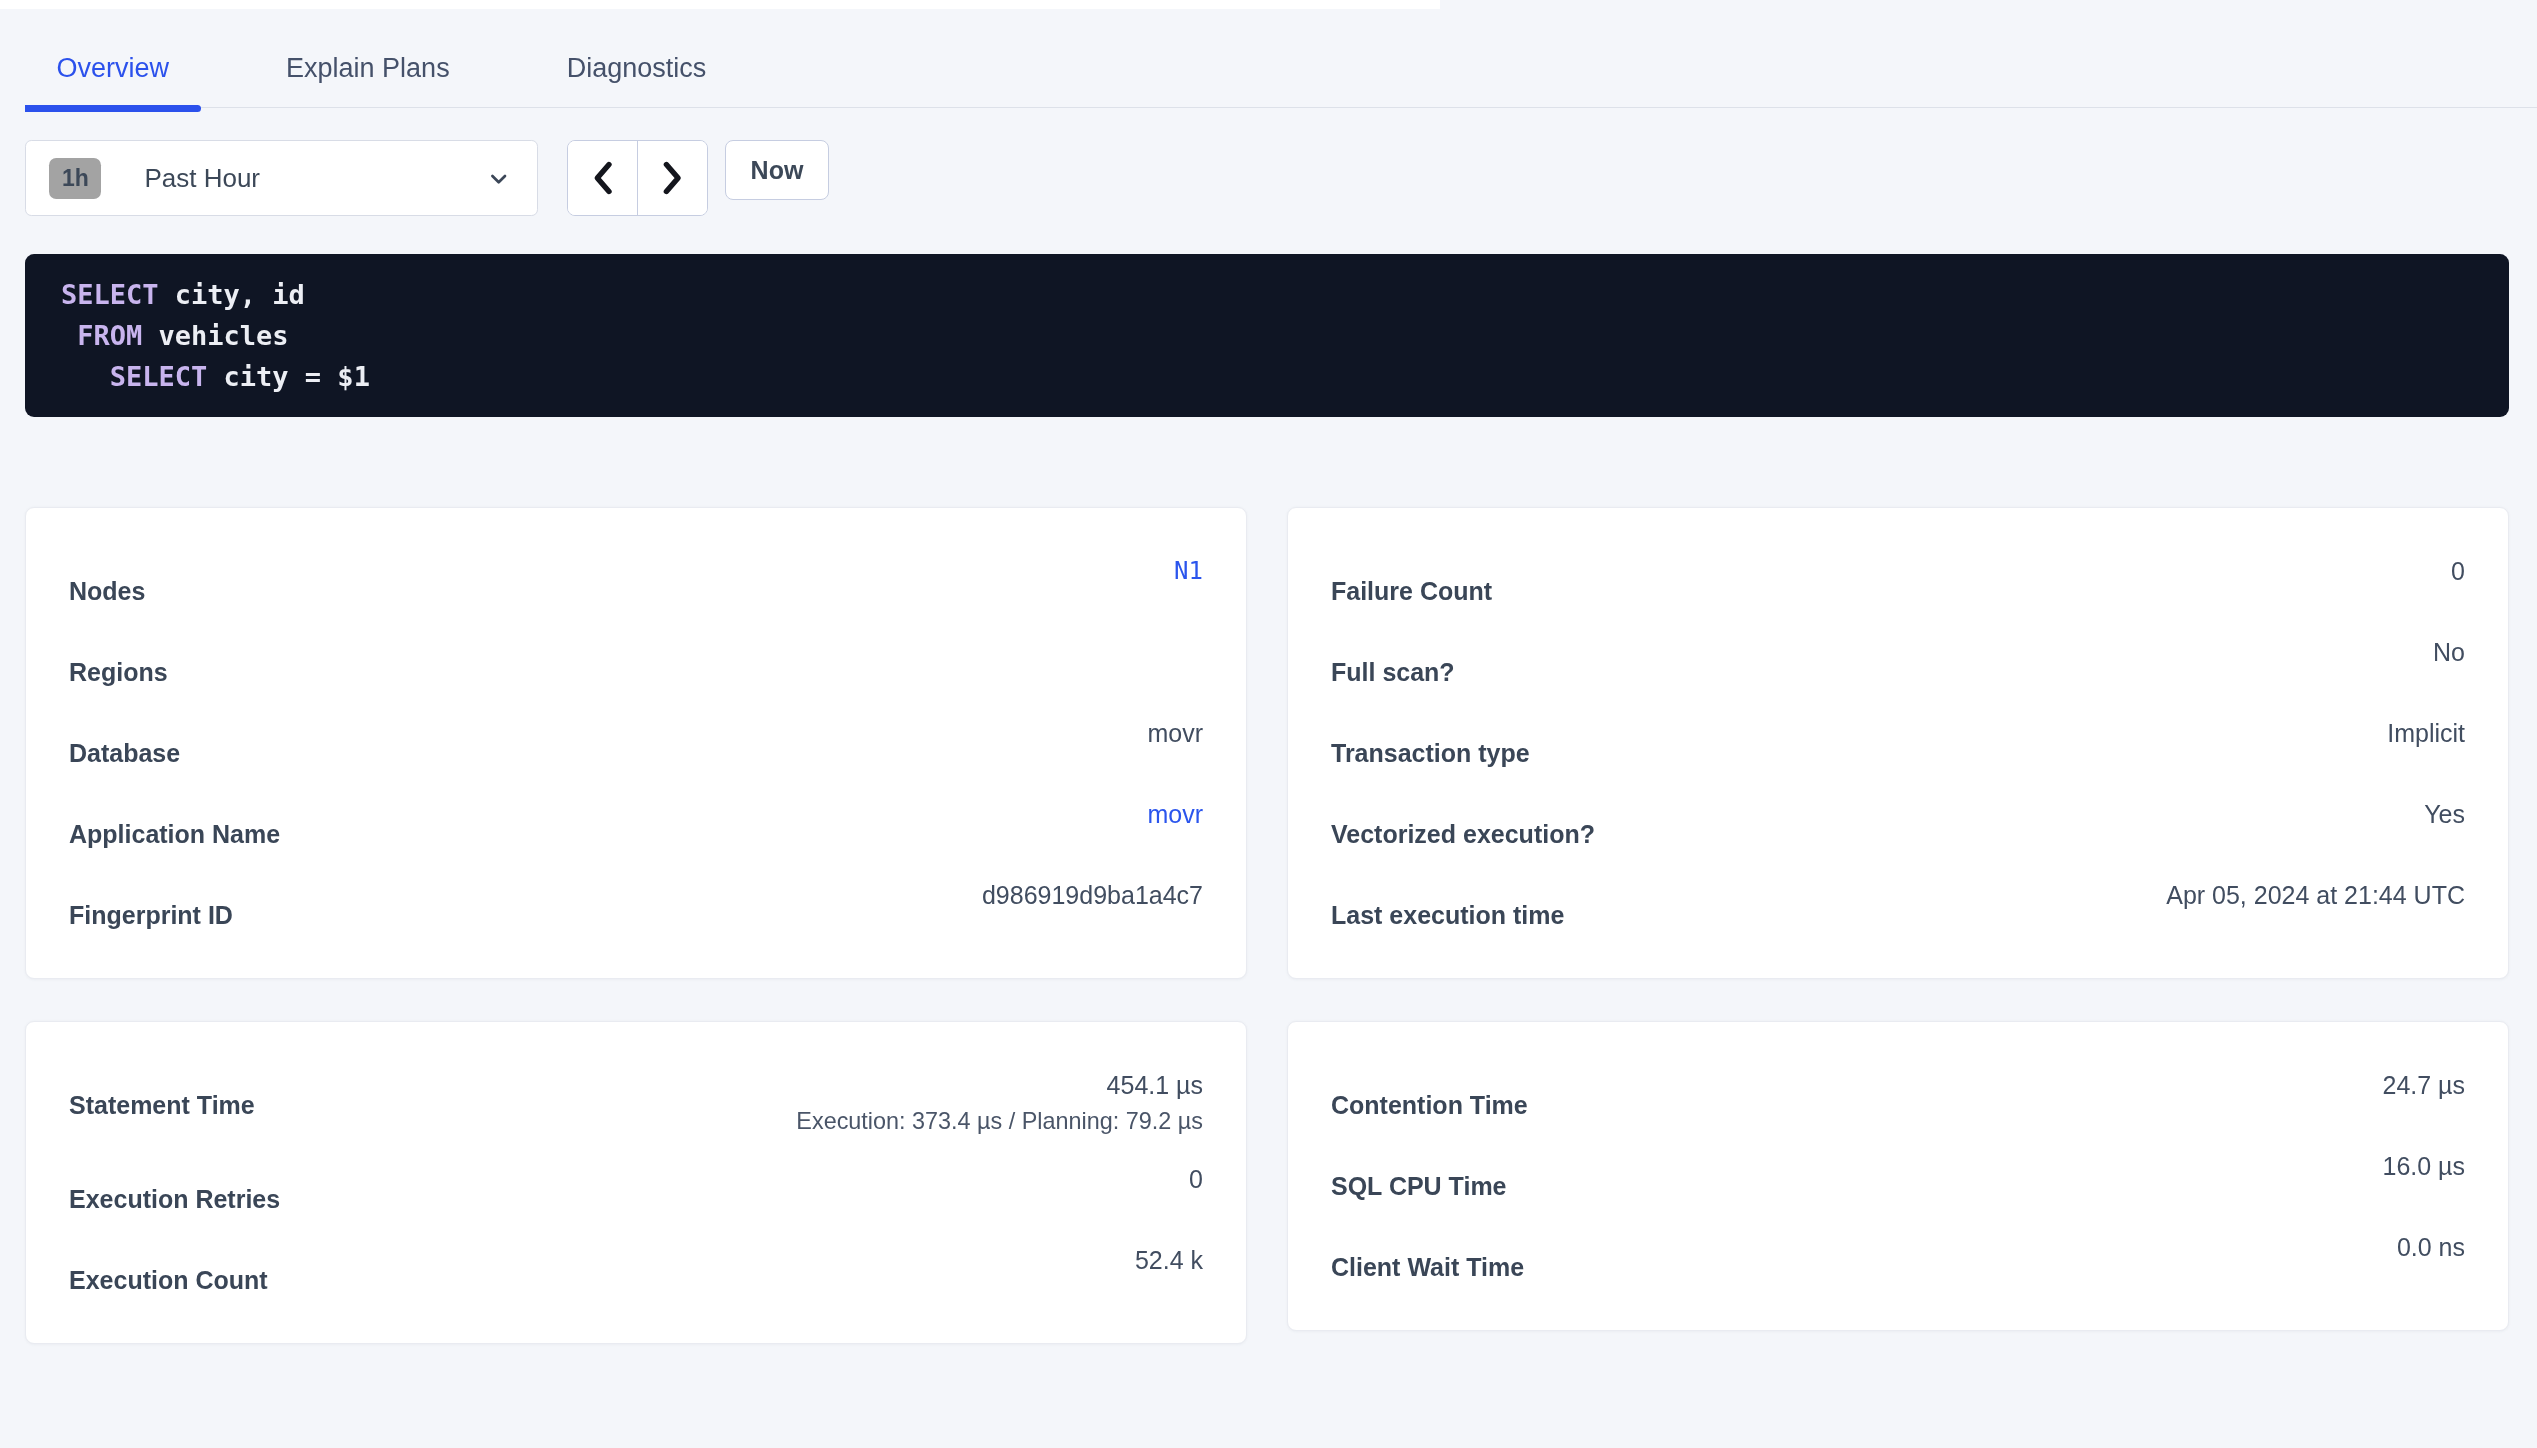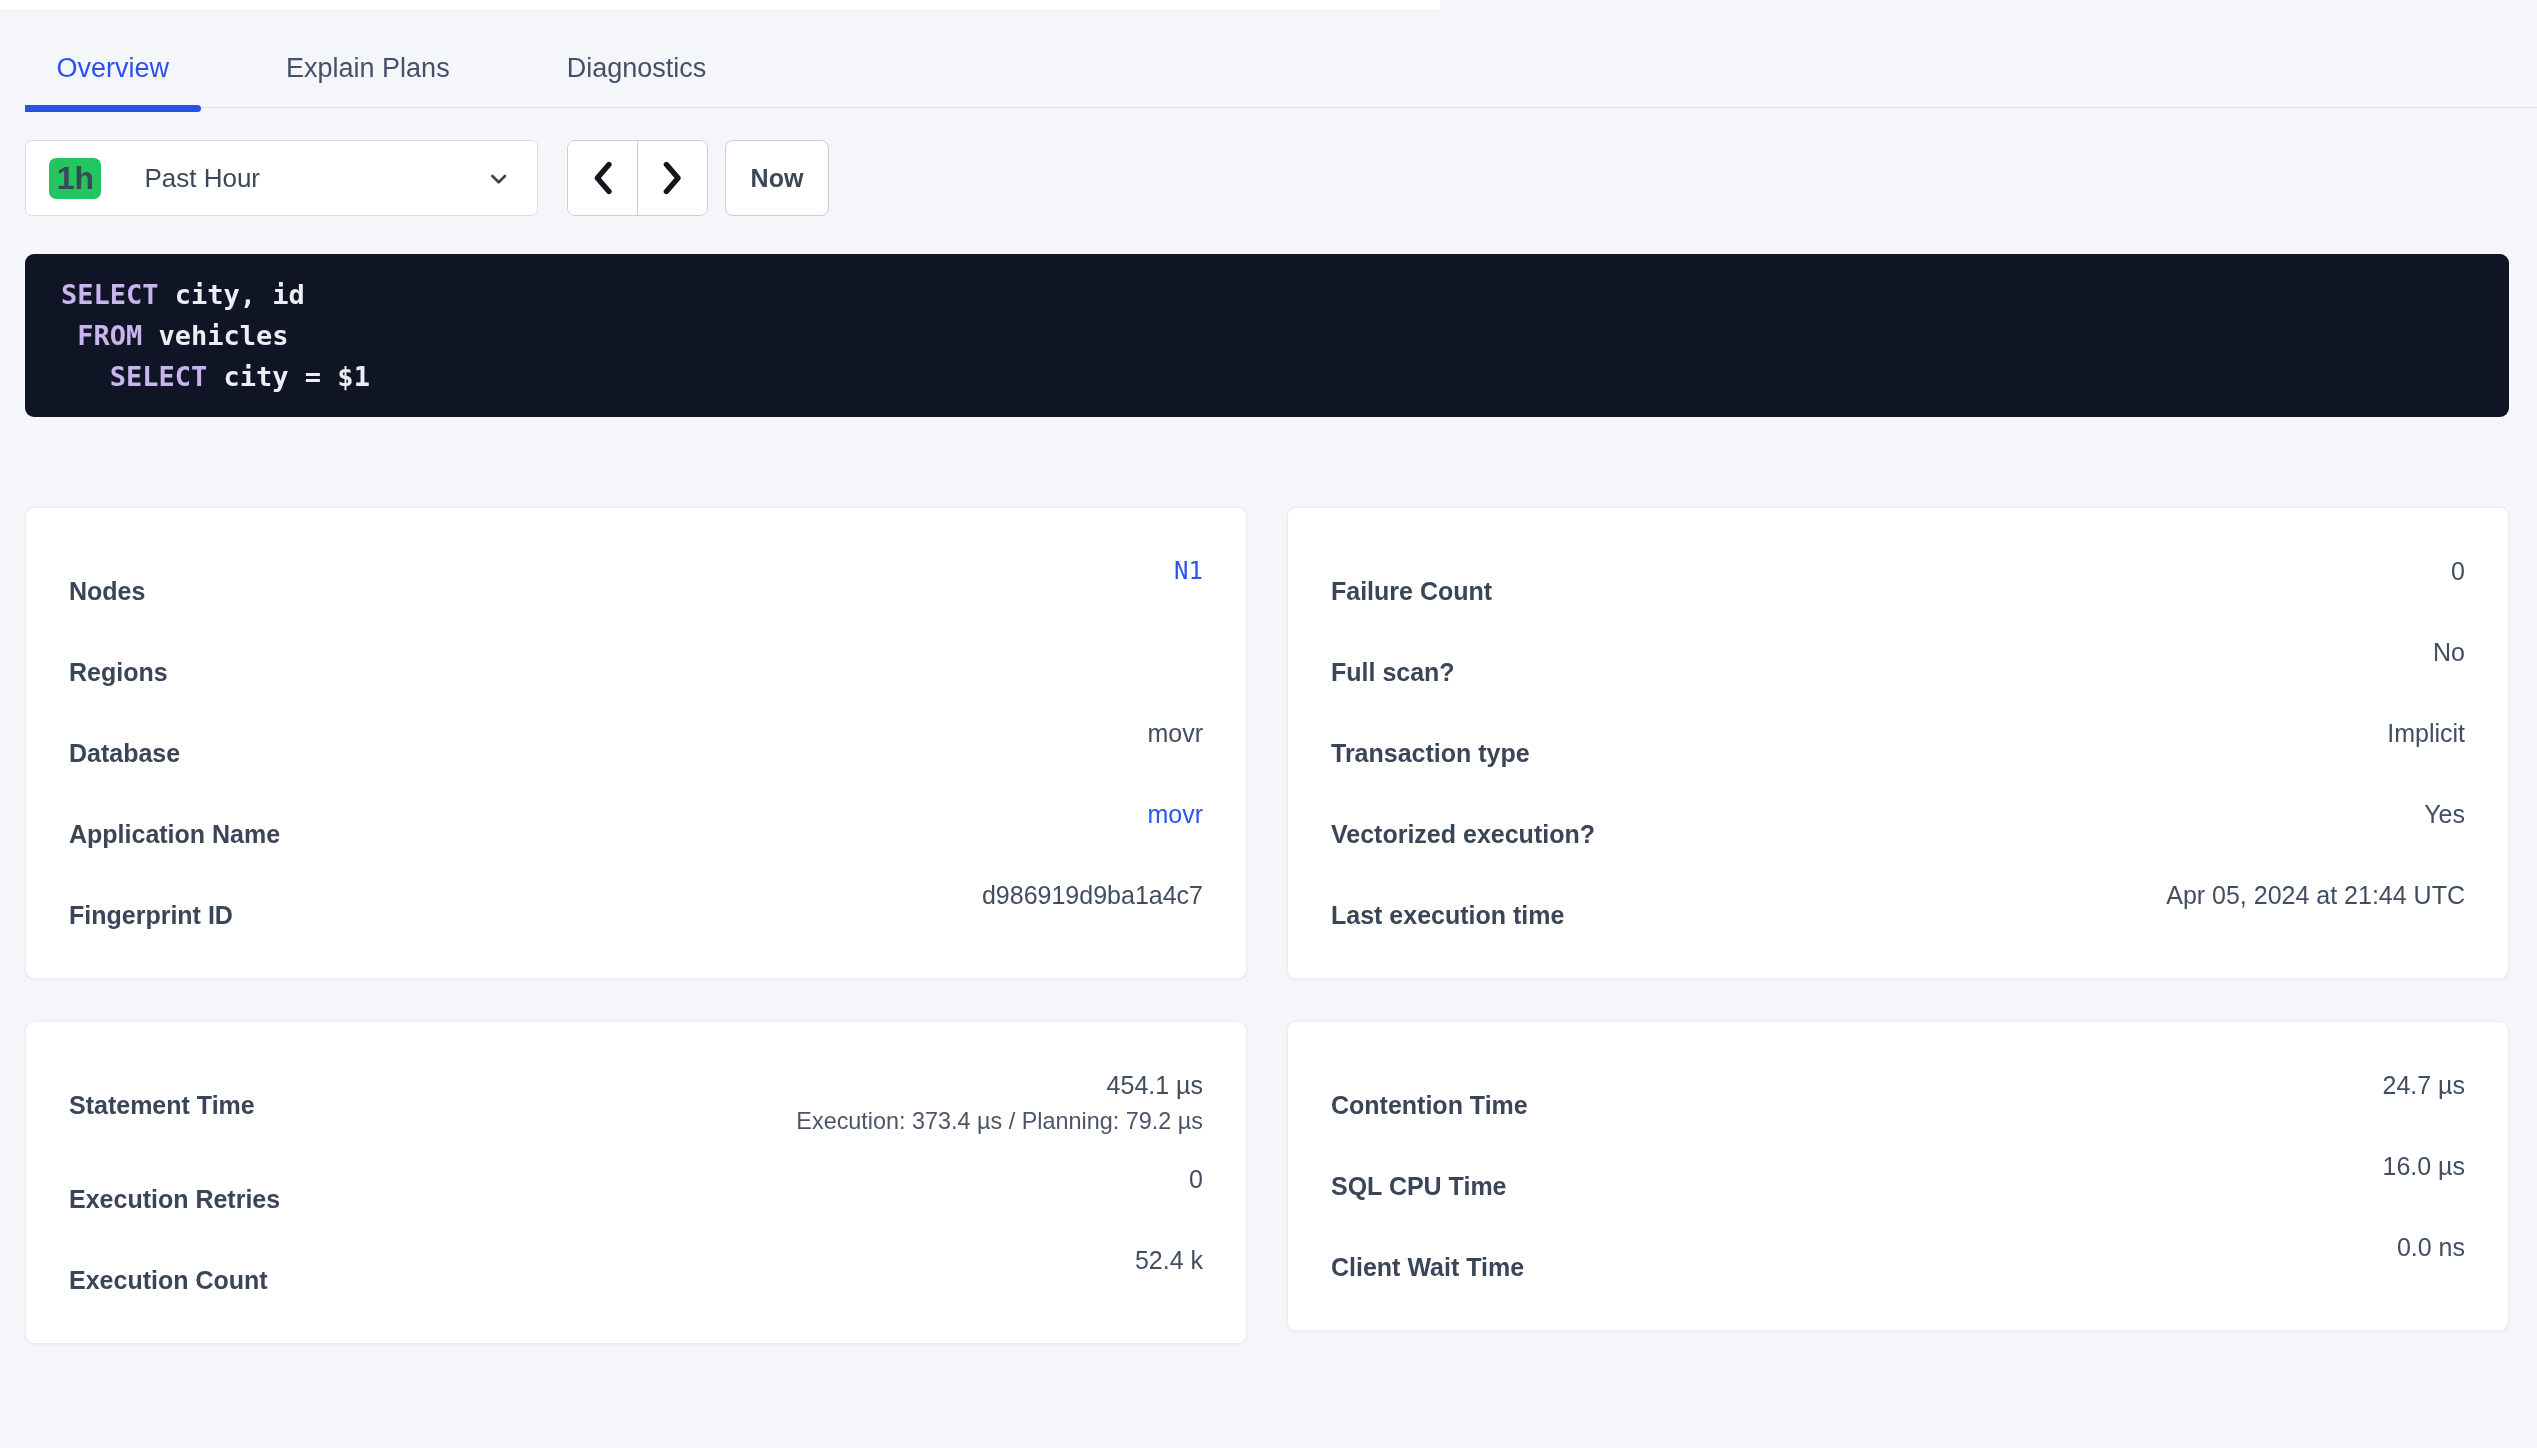--- a/index.html
+++ b/index.html
@@ -70,28 +70,28 @@
     box-sizing: border-box;
     background: #ffffff;
     border: 1.8px solid #d8dce6;
     border-radius: 6.3px;
     display: flex;
     align-items: center;
     padding: 0 27px 0 23.4px;
     cursor: pointer;
   }
   .interval-badge {
-    background: #22c55e;
+    background: #a3a3a3;
     border-radius: 7.2px;
     width: 52px;
     height: 41px;
     display: flex;
     align-items: center;
     justify-content: center;
-    font-size: 32px;
+    font-size: 23px;
     font-weight: 700;
     color: #3c4858;
     flex: 0 0 auto;
   }
   .dd-label {
     margin-left: 43px;
     font-size: 26px;
     color: #3c4858;
     flex: 1 1 auto;
   }
@@ -116,21 +116,21 @@
     justify-content: center;
     background: #ffffff;
     border: none;
     padding: 0;
     cursor: pointer;
   }
   .arrow-btn.prev { border-right: 0.9px solid #c6cde1; }
   .now-btn {
     margin-left: 17px;
     width: 104px;
-    height: 76px;
+    height: 60px;
     box-sizing: border-box;
     background: #ffffff;
     border: 1.8px solid #c6cde1;
     border-radius: 8px;
     font-family: "Liberation Sans", sans-serif;
     font-size: 25px;
     font-weight: 700;
     color: #3c4858;
     cursor: pointer;
   }

